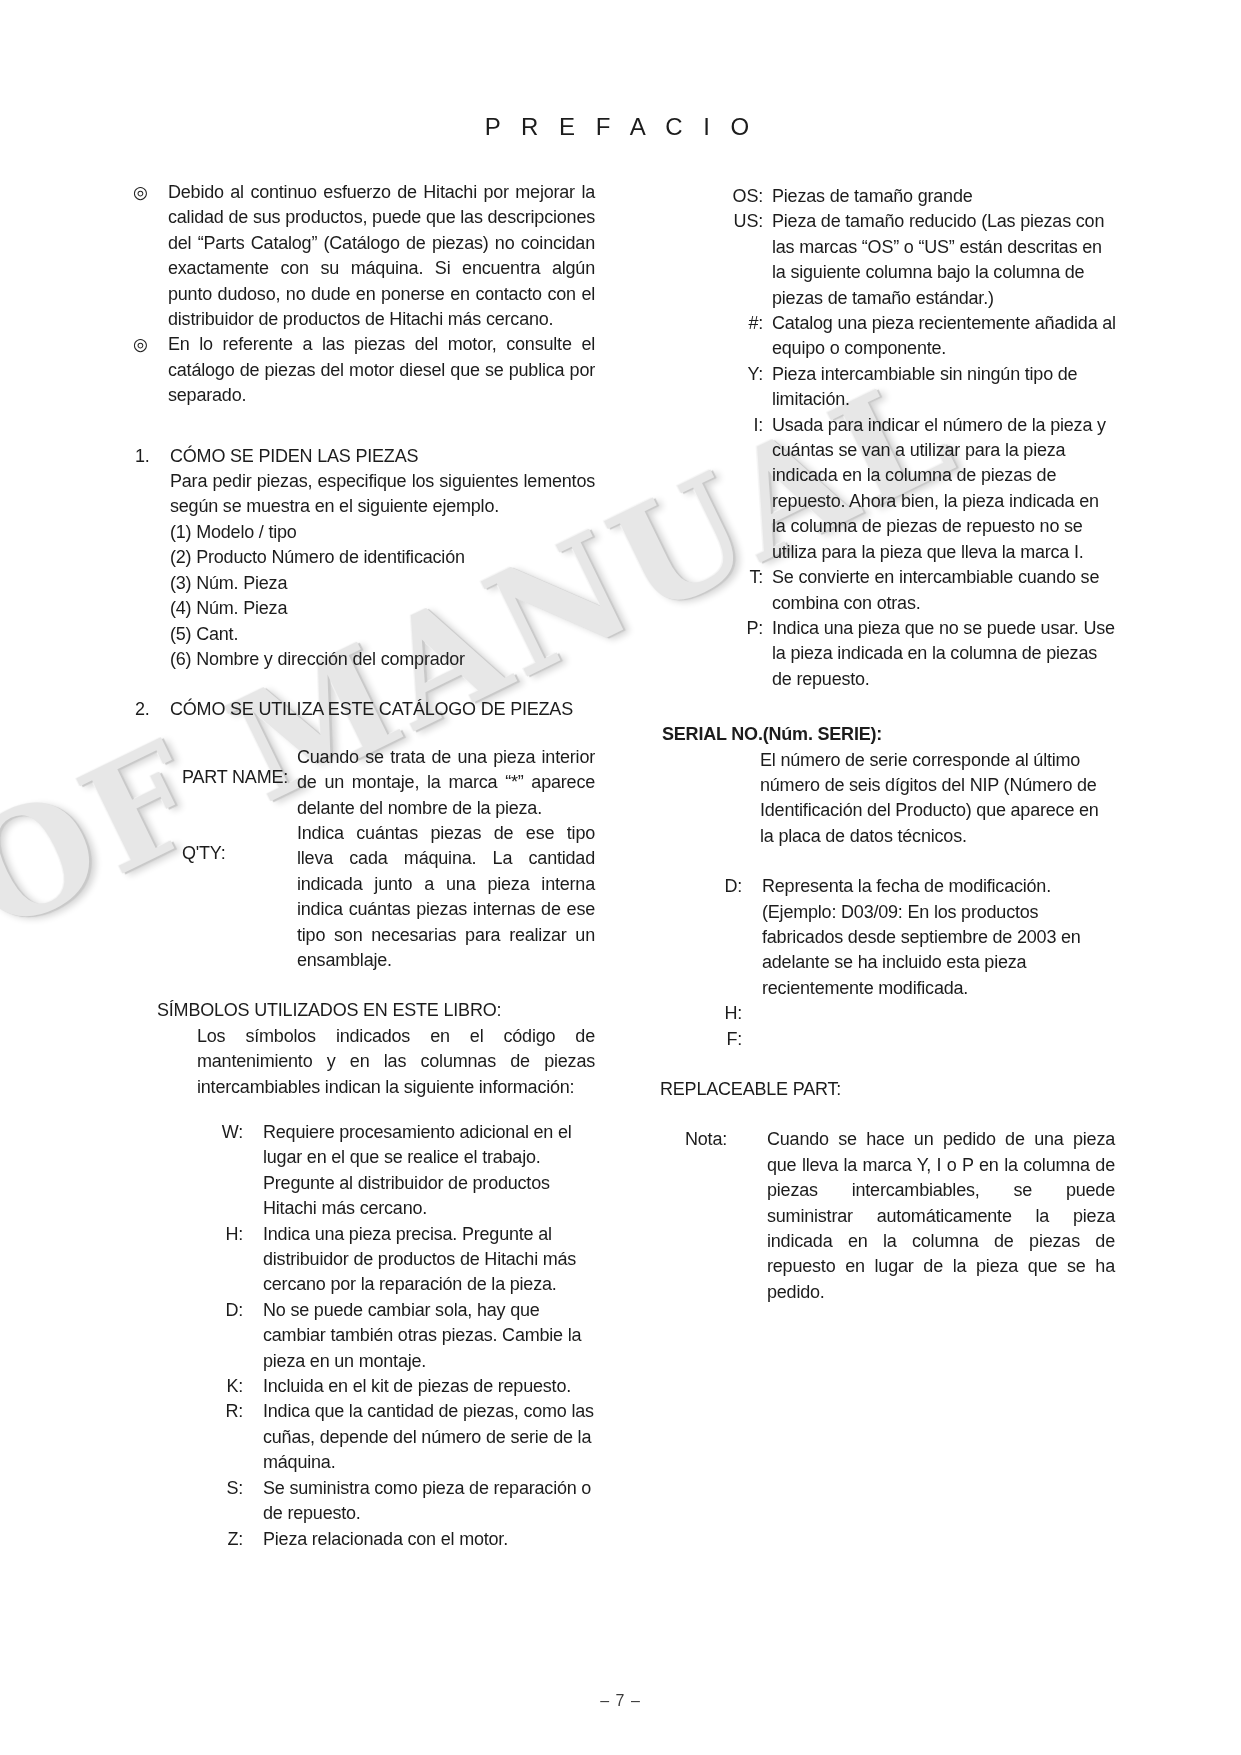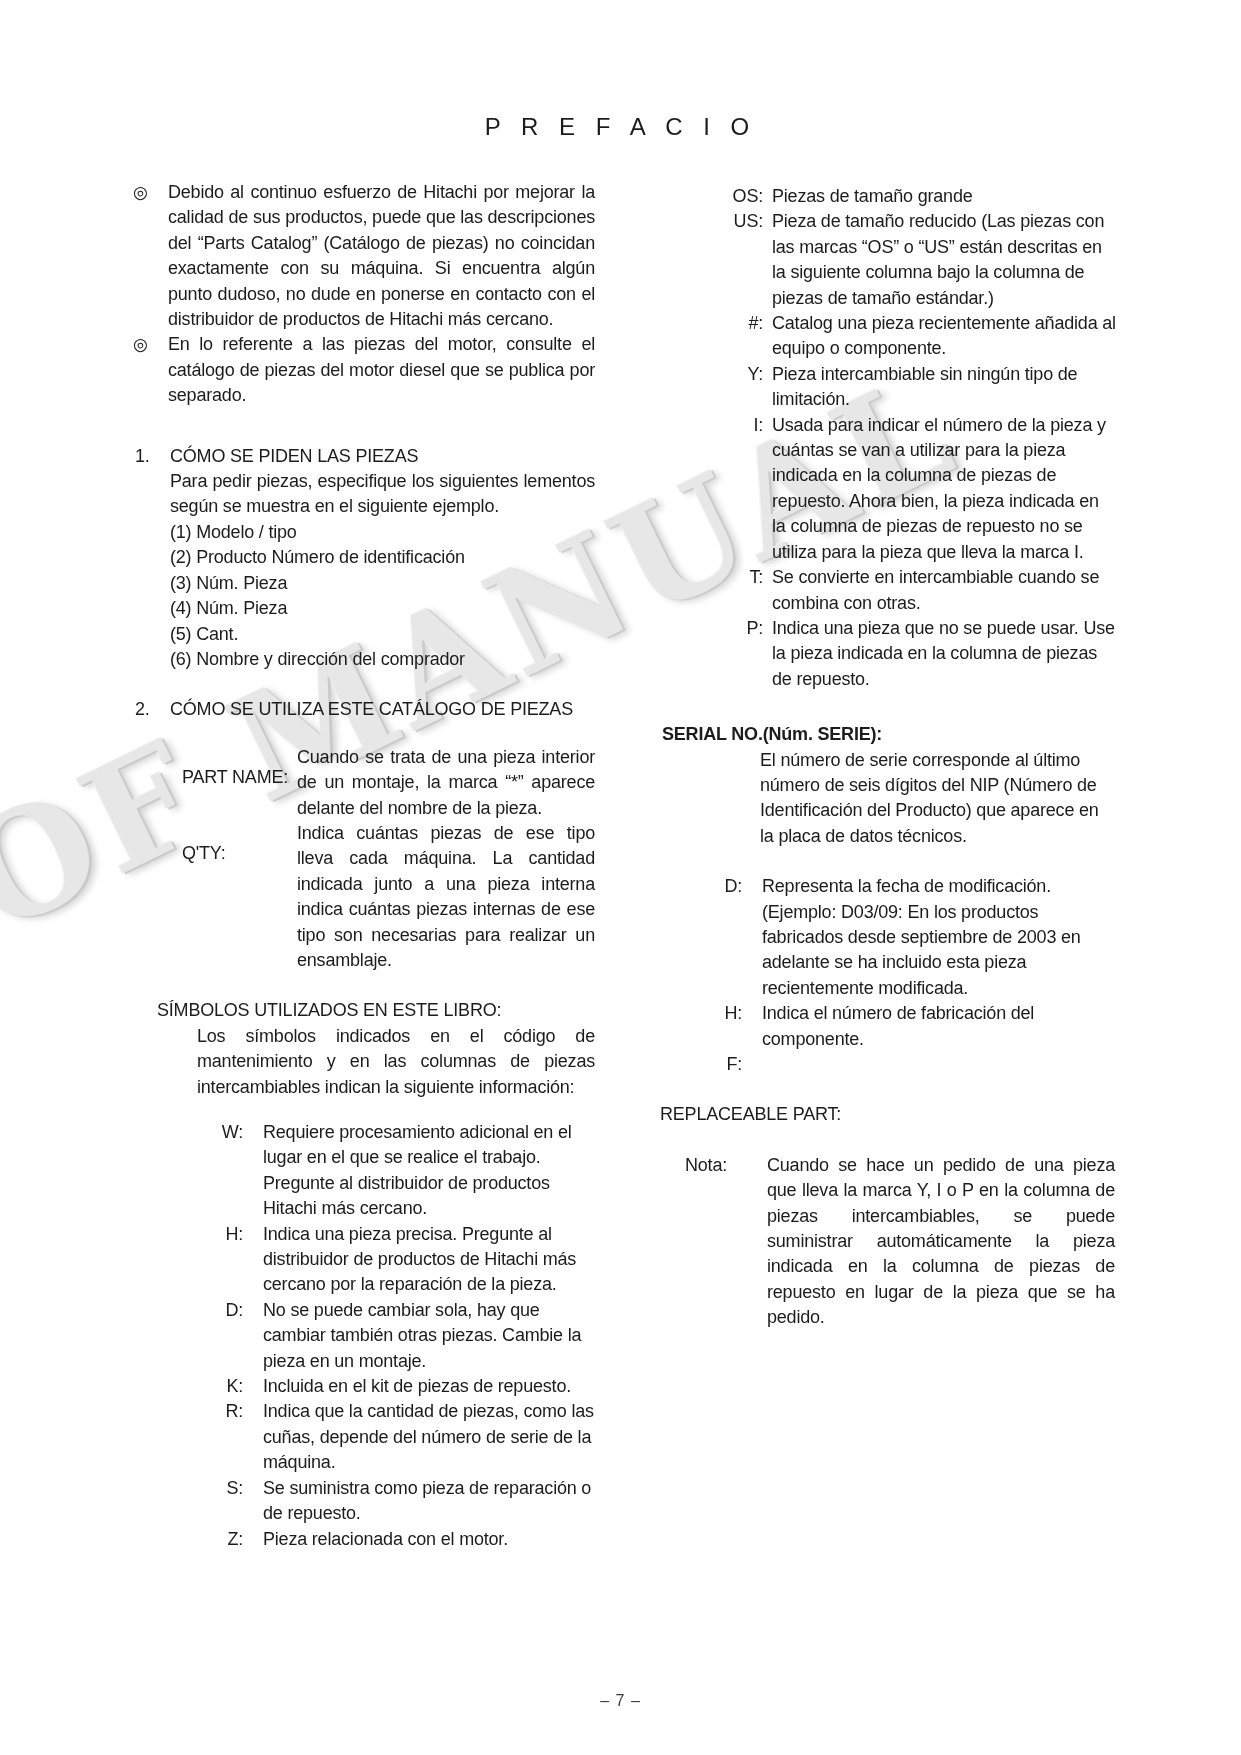--- a/index.html
+++ b/index.html
@@ -199,21 +199,20 @@
       <h2 class="serial-head mt30">SERIAL NO.(Núm. SERIE):</h2>
       <p class="serial-text">El número de serie corresponde al último número de seis dígitos del NIP (Número de Identificación del Producto) que aparece en la placa de datos técnicos.</p>
 
       <div class="mt25">
         <div class="ssym-row">
           <span class="ssym-key">D:</span>
           <p class="ssym-text">Representa la fecha de modificación. (Ejemplo: D03/09: En los productos fabricados desde septiembre de 2003 en adelante se ha incluido esta pieza recientemente modificada.</p>
         </div>
         <div class="ssym-row">
           <span class="ssym-key">H:</span>
-          <p class="ssym-text">Indica el número de fabricación del componente.</p>
         </div>
         <div class="ssym-row">
           <span class="ssym-key">F:</span>
         </div>
       </div>
 
       <h2 class="rep-head mt25">REPLACEABLE PART:</h2>
 
       <div class="nota-row mt25">
         <span class="nota-label">Nota:</span>

